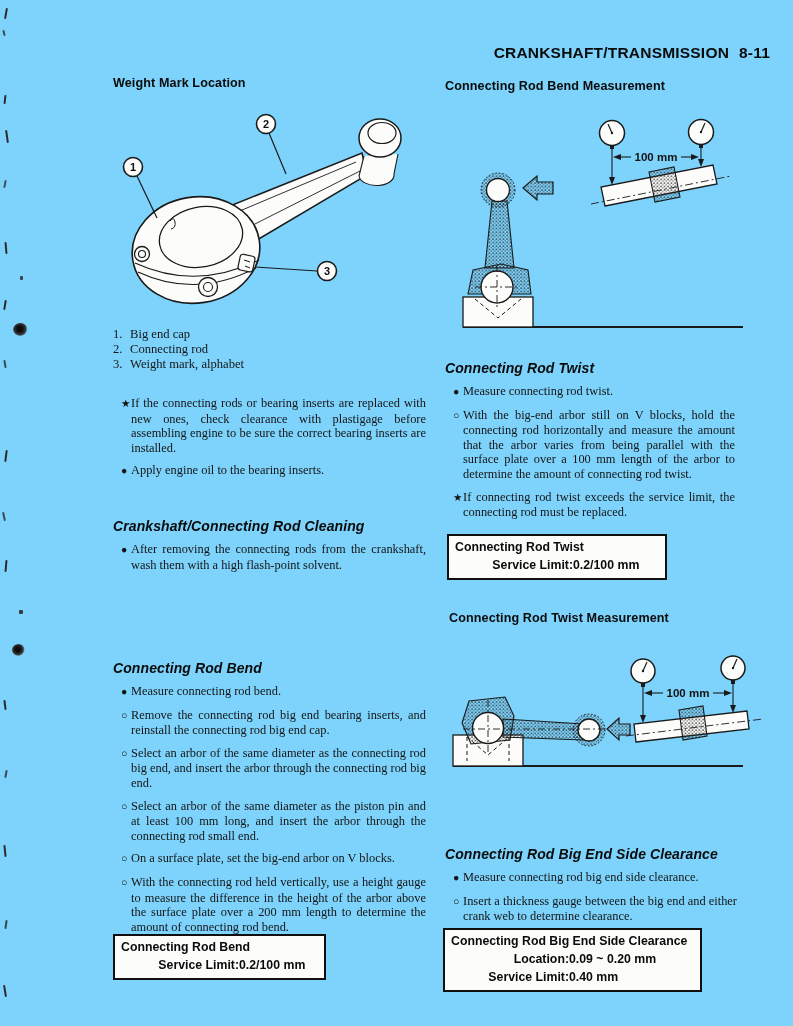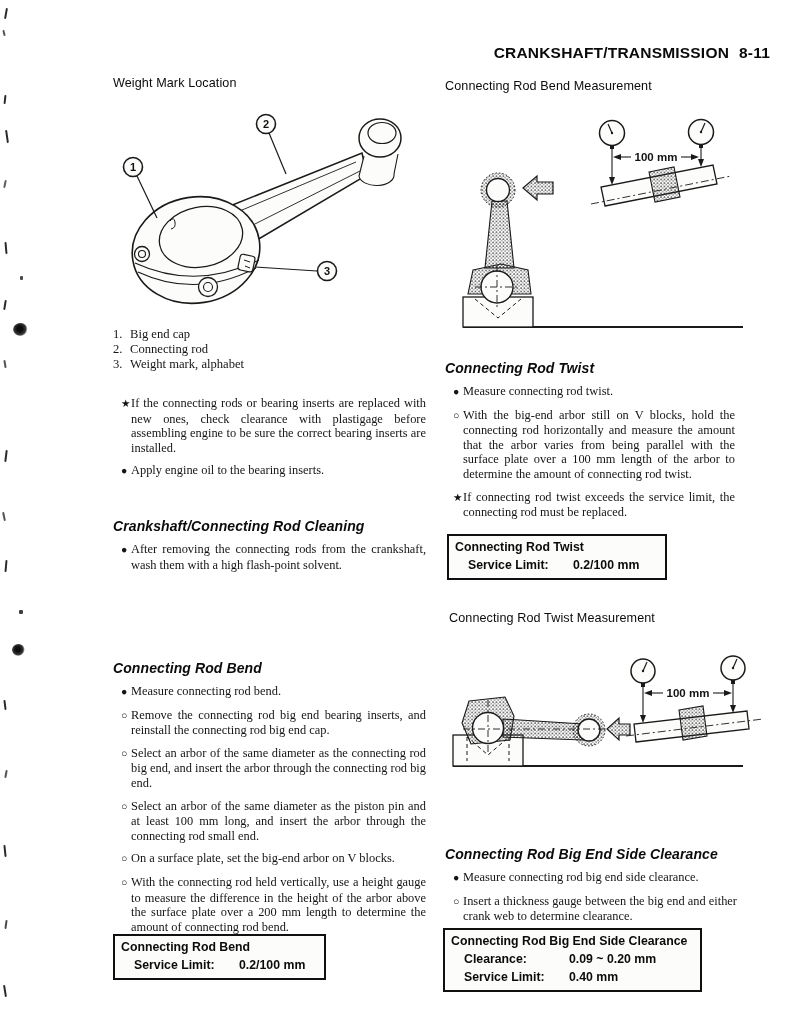--- a/index.html
+++ b/index.html
@@ -1,23 +1,23 @@
 <!DOCTYPE html>
 <html><head>
 <meta charset="utf-8">
 <style>
   html,body { margin:0; padding:0; background:#e8e8e4; }
   .page {
     position:relative; width:793px; height:1026px;
-    background:#ffffff; color:#161616; overflow:hidden;
+    background:#7dd3fc; color:#161616; overflow:hidden;
     font-family:"Liberation Serif", serif;
   }
   .cap {
     position:absolute;
-    font-family:"Liberation Sans", sans-serif; font-weight:normal;
+    font-family:"Liberation Sans", sans-serif; font-weight:bold;
     font-size:12.6px; color:#0b0b0b; letter-spacing:.1px;
   }
   .header {
     position:absolute; top:44px; right:23px;
     font-family:"Liberation Sans", sans-serif; font-weight:bold;
     font-size:15.5px; color:#0a0a0a; letter-spacing:.2px;
   }
   .hdr-gap { display:inline-block; width:10px; }
   .tblock { position:absolute; }
   .tblock p {
@@ -31,21 +31,21 @@
   }
   .legend { position:absolute; font-size:12.6px; line-height:15px;margin-top:9px; }
   .legend .lnum { display:inline-block; width:17px; }
   .spec-table {
     position:absolute; border:2.5px solid #101010; background:#fcfcfa;
     font-family:"Liberation Sans", sans-serif; font-weight:bold; font-size:12.3px;
     color:#0b0b0b; padding:4px 6px 6px 6px; box-sizing:border-box;
   }
   .spec-title { white-space:nowrap; }
   .spec-row { display:flex; margin-top:4px; white-space:nowrap; }
-  .spec-label { flex:0 0 118px; padding-left:13px; box-sizing:border-box; }
+  .spec-label { flex:0 0 118px; padding-left:13px; box-sizing:border-box;text-align:right; }
   .spec-value { }
   .mark { position:absolute; background:#2b2b2b; border-radius:1px; }
   .blob {
     position:absolute; border-radius:50%;
     background:radial-gradient(circle at 45% 45%, #0d0d0d 25%, #3a3a3a 55%, rgba(0,0,0,0) 72%);
   }
   svg { position:absolute; overflow:visible; }
   svg text {
     font-family:"Liberation Sans", sans-serif; font-weight:bold; fill:#111;
   }
@@ -296,21 +296,21 @@
 
   <div class="tblock" style="left:445px;top:846px;width:300px">
     <div class="h-ital">Connecting Rod Big End Side Clearance</div>
     <p><span class="bullet">●</span><span>Measure connecting rod big end side clearance.</span></p>
     <p><span class="bullet">○</span><span>Insert a thickness gauge between the big end and either crank web to determine clearance.</span></p>
   </div>
 
   <div class="spec-table" style="left:443px;top:928px;width:259px">
     <div class="spec-title">Connecting Rod Big End Side Clearance</div>
     <div class="spec-row">
-      <span class="spec-label">Clearance:</span>
+      <span class="spec-label">Location:</span>
       <span class="spec-value">0.09 ~ 0.20 mm</span>
     </div>
     <div class="spec-row">
       <span class="spec-label">Service Limit:</span>
       <span class="spec-value">0.40 mm</span>
     </div>
   </div>
 
 </div>
 

